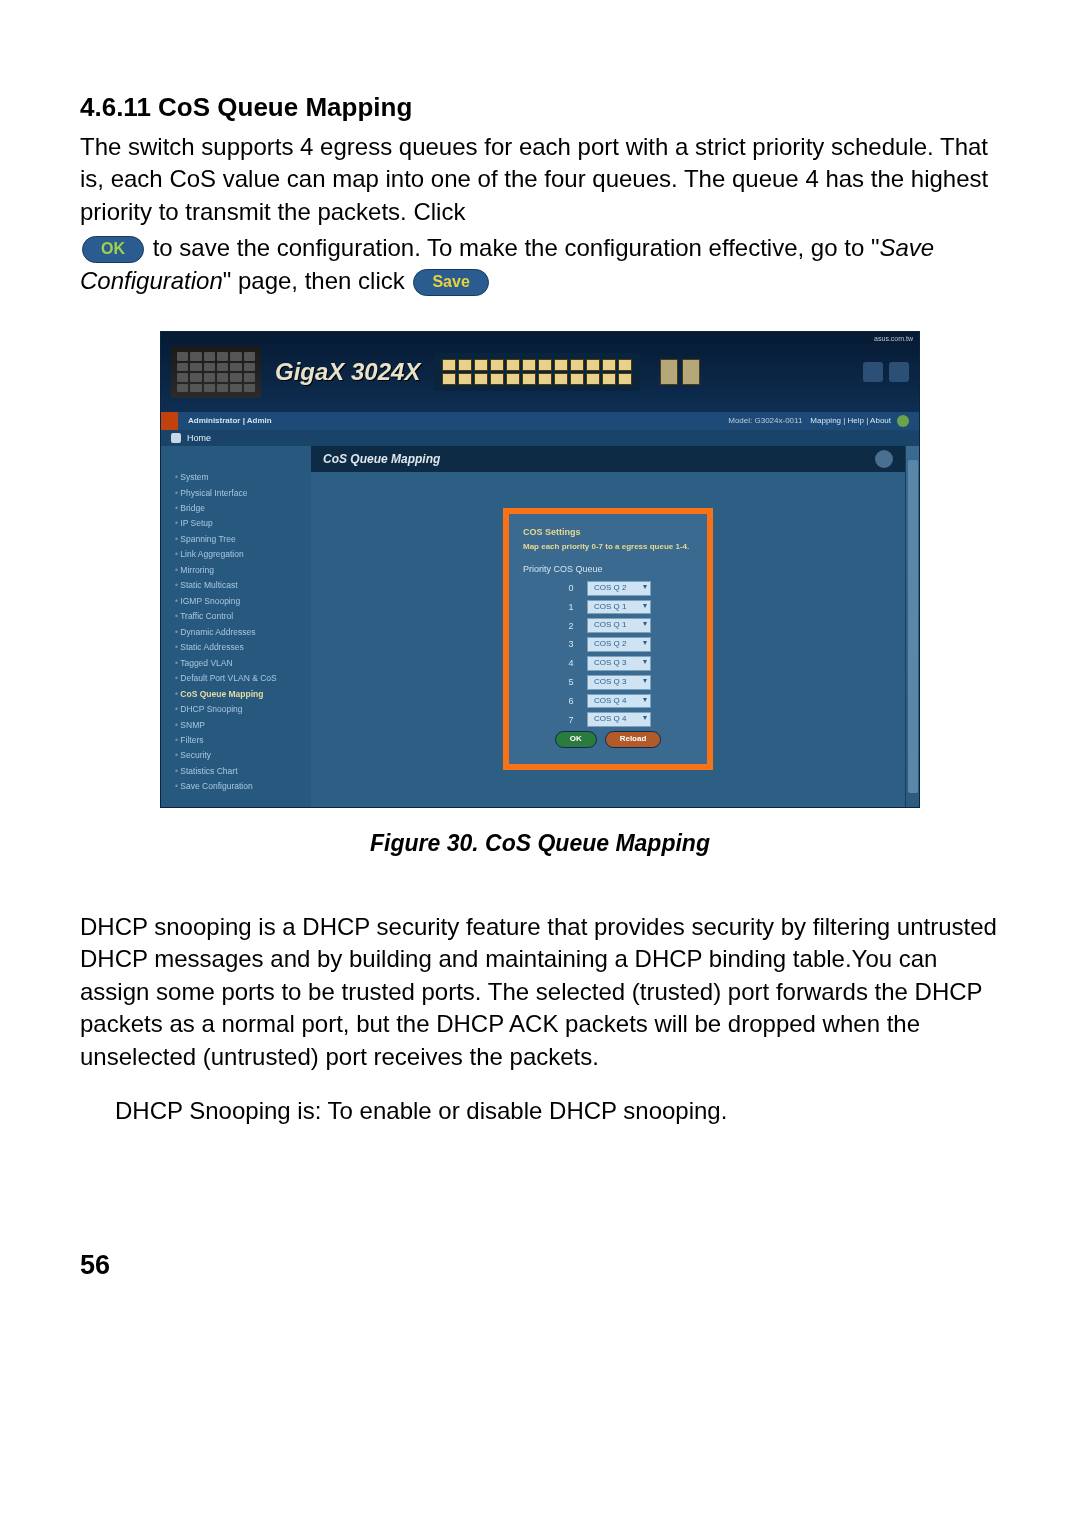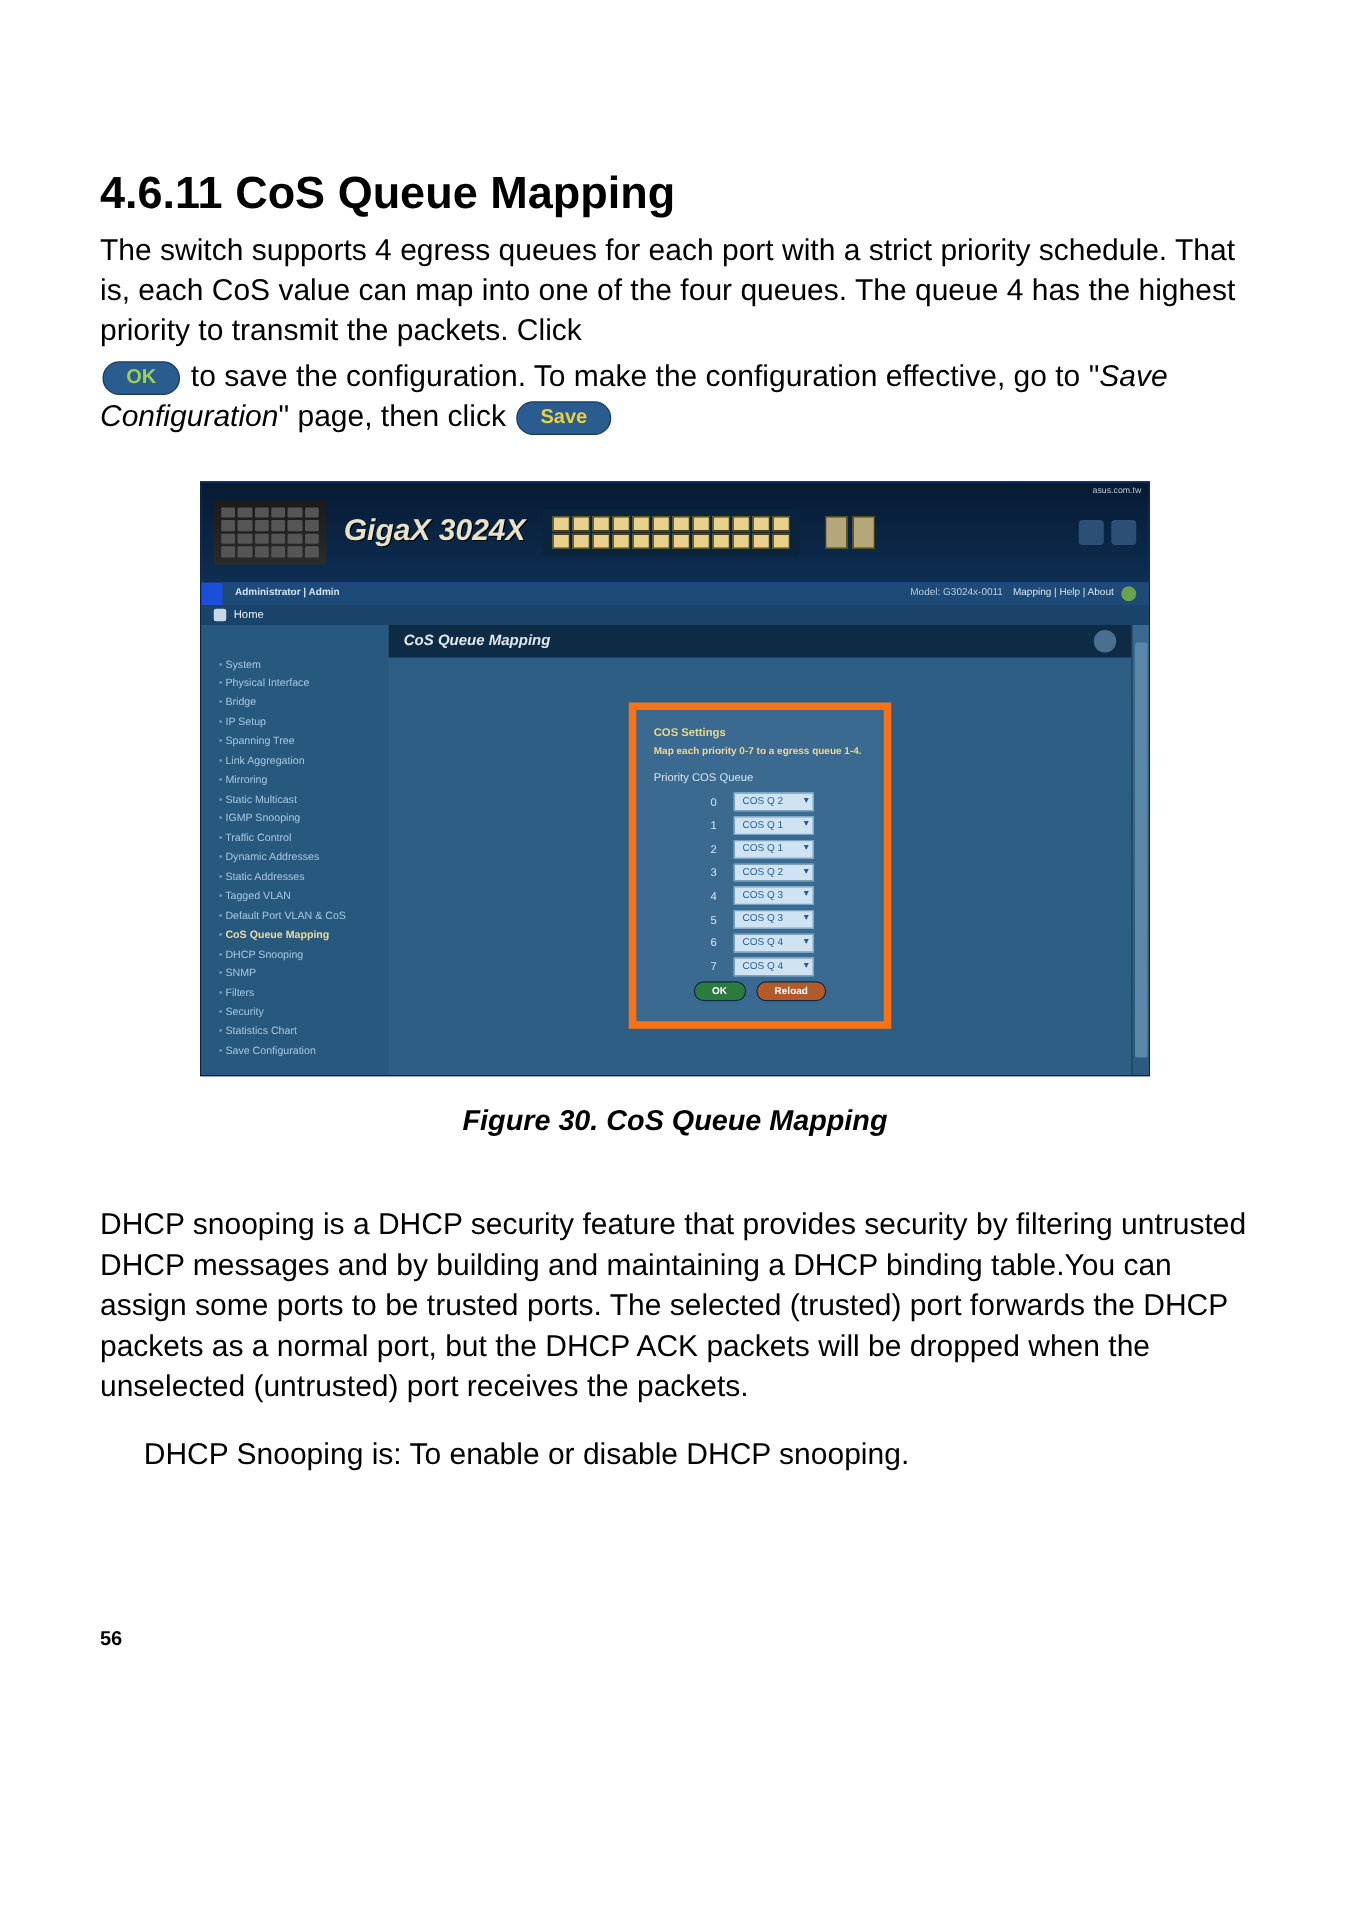--- a/index.html
+++ b/index.html
@@ -7,24 +7,23 @@
       font-family: Arial, Helvetica, sans-serif;
       background: #fff;
       width: 1080px;
       margin: 0 auto;
       padding: 90px 80px 60px 80px;
       color: #000;
       font-size: 24px;
       line-height: 1.35;
     }
     h2 {
-      font-size: 36px;
+      font-size: 26px;
       font-weight: bold;
       margin-bottom: 6px;
-      margin-top: 40px;
     }
     .para { margin-bottom: 4px; }
     .inline-btn {
       display: inline-block;
       vertical-align: middle;
       padding: 3px 18px 4px 18px;
       border-radius: 14px;
       color: #fff;
       font-weight: bold;
       font-size: 16px;
@@ -37,28 +36,28 @@
     .figure-caption {
       text-align: center;
       font-style: italic;
       font-weight: bold;
       font-size: 23px;
       margin-top: 20px;
       margin-bottom: 52px;
     }
     .page-num {
       font-weight: bold;
-      font-size: 16px;
+      font-size: 27px;
       margin-top: 120px;
     }
     .block1 { margin-bottom: 34px; }
     .screenshot {
       width: 760px;
       margin: 0 auto;
-      background: #1d4ed8;
+      background: #c2410c;
       border: 1px solid #0a2540;
       font-size: 9px;
       color: #c8d8e8;
       position: relative;
     }
     .sc-header {
       height: 80px;
       background: linear-gradient(#061a33, #0e2e52);
       display: flex;
       align-items: center;

